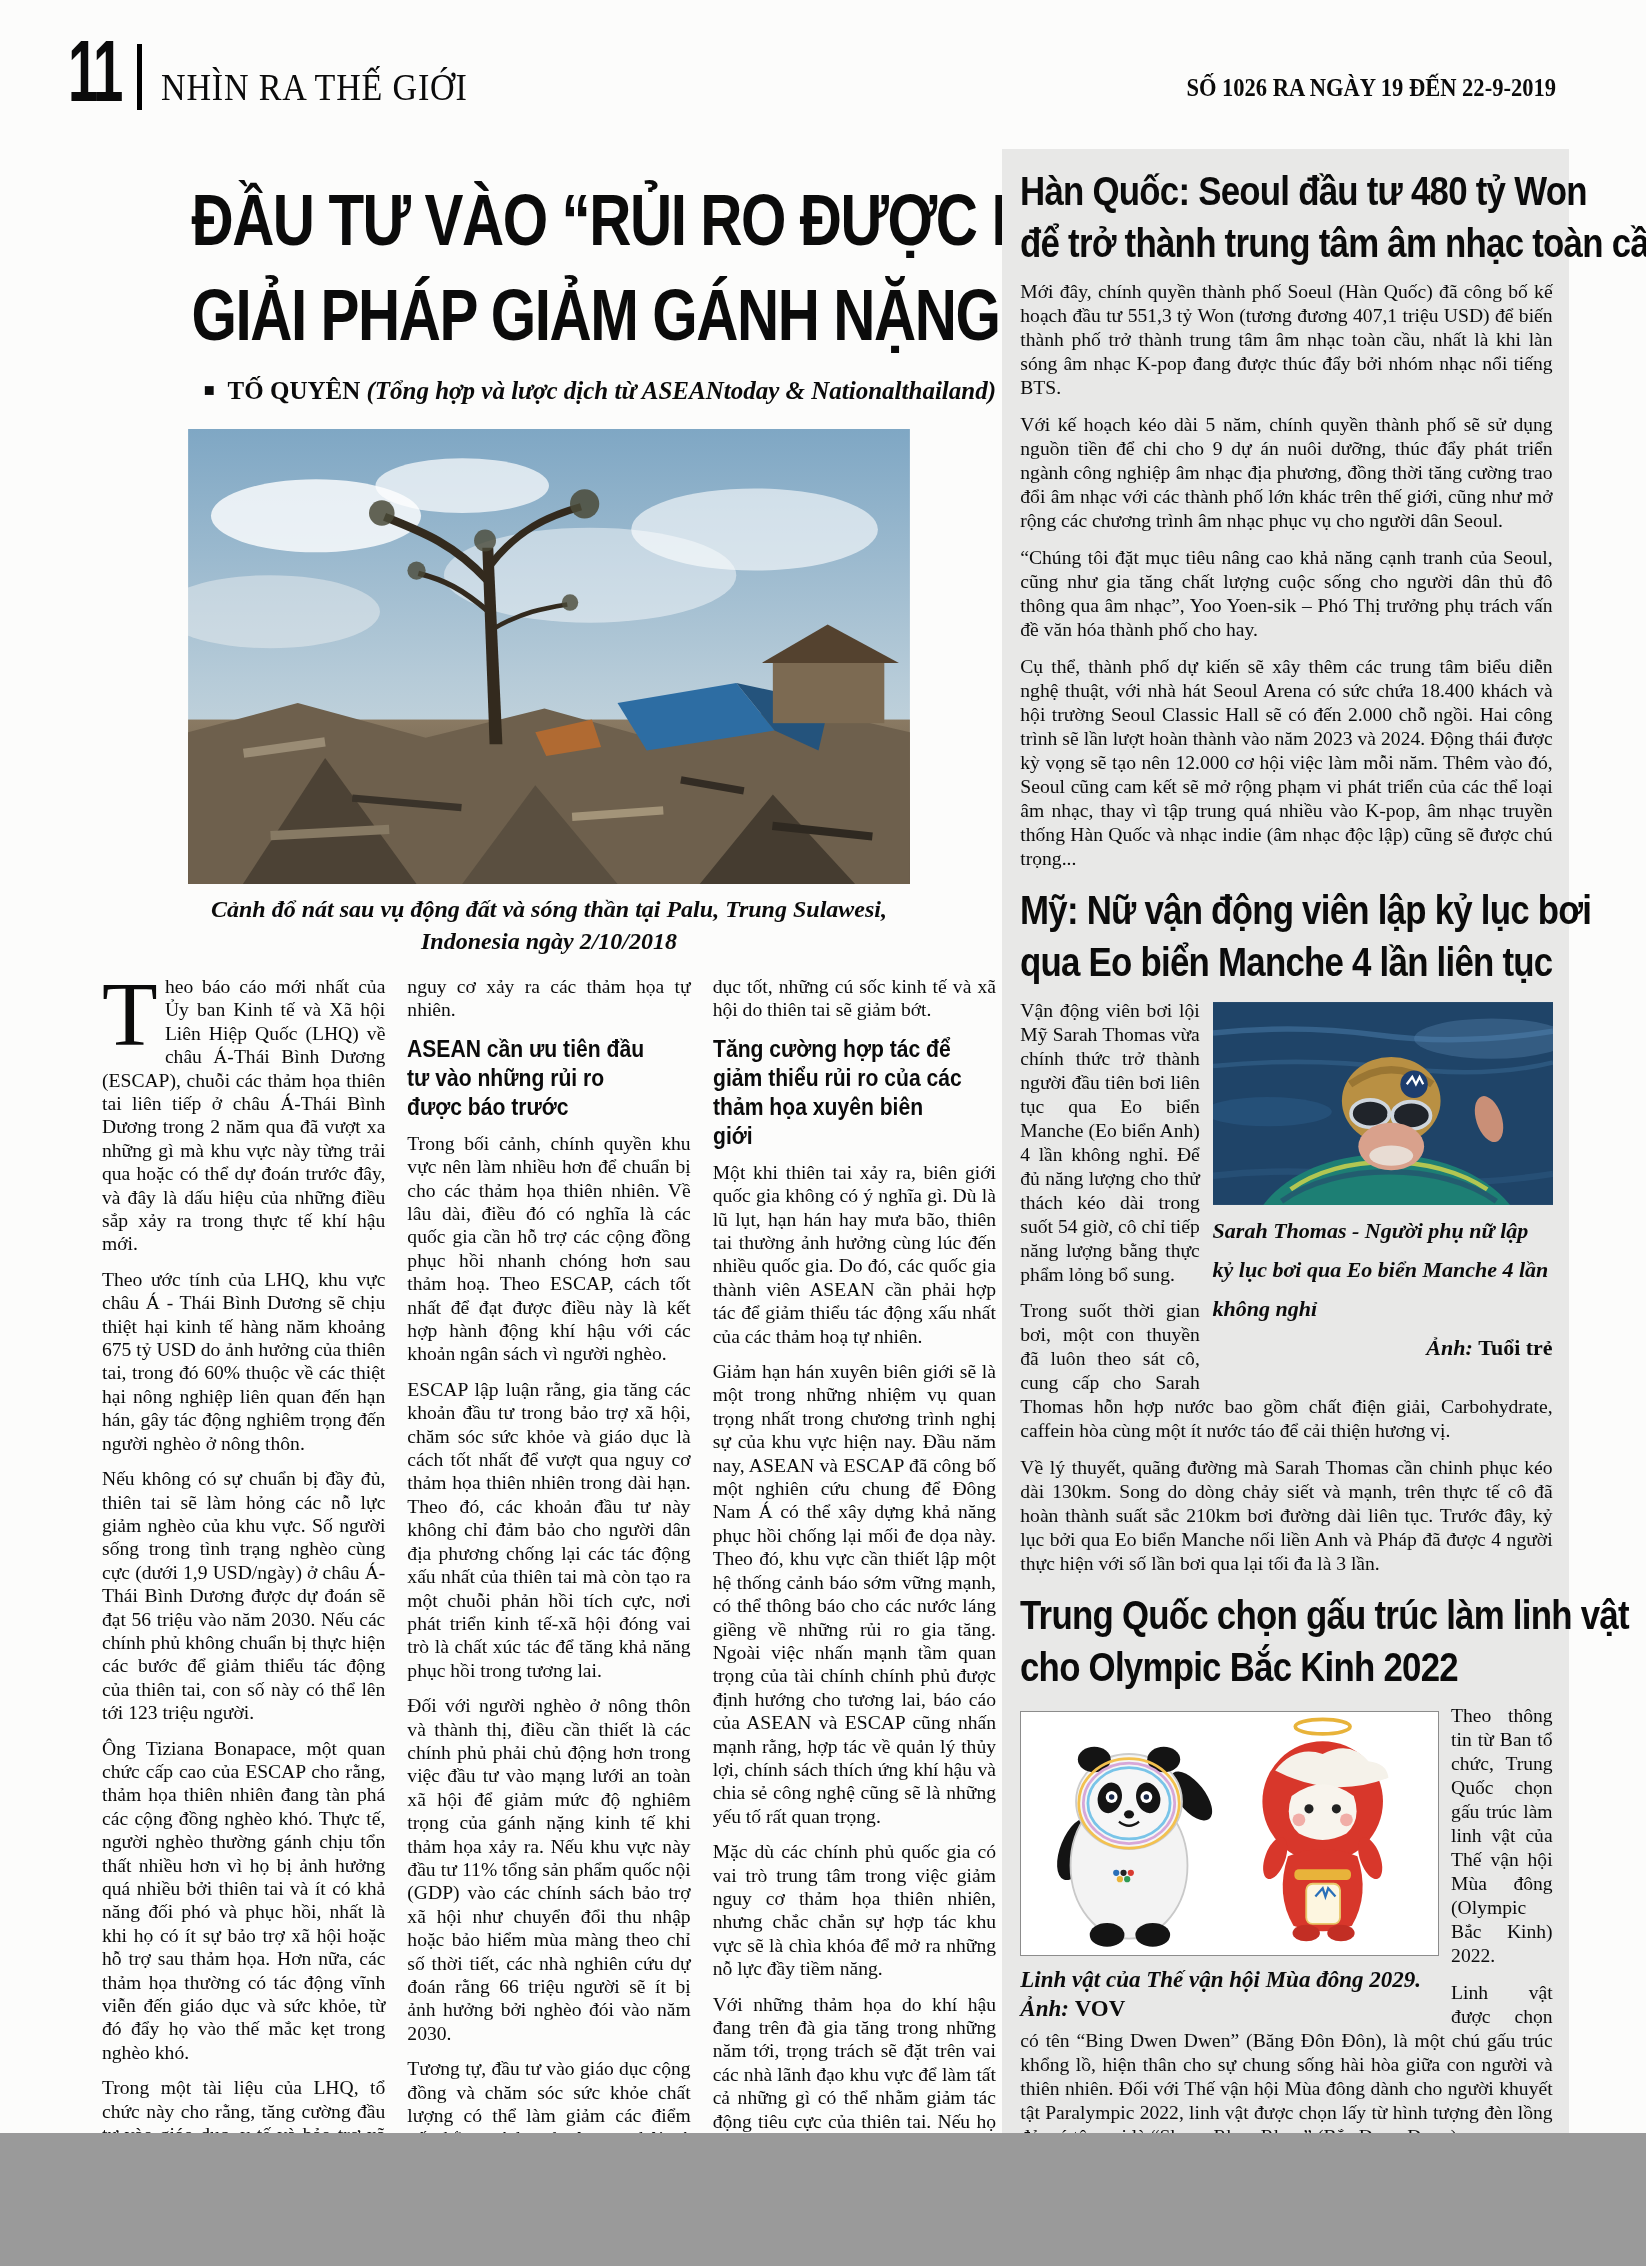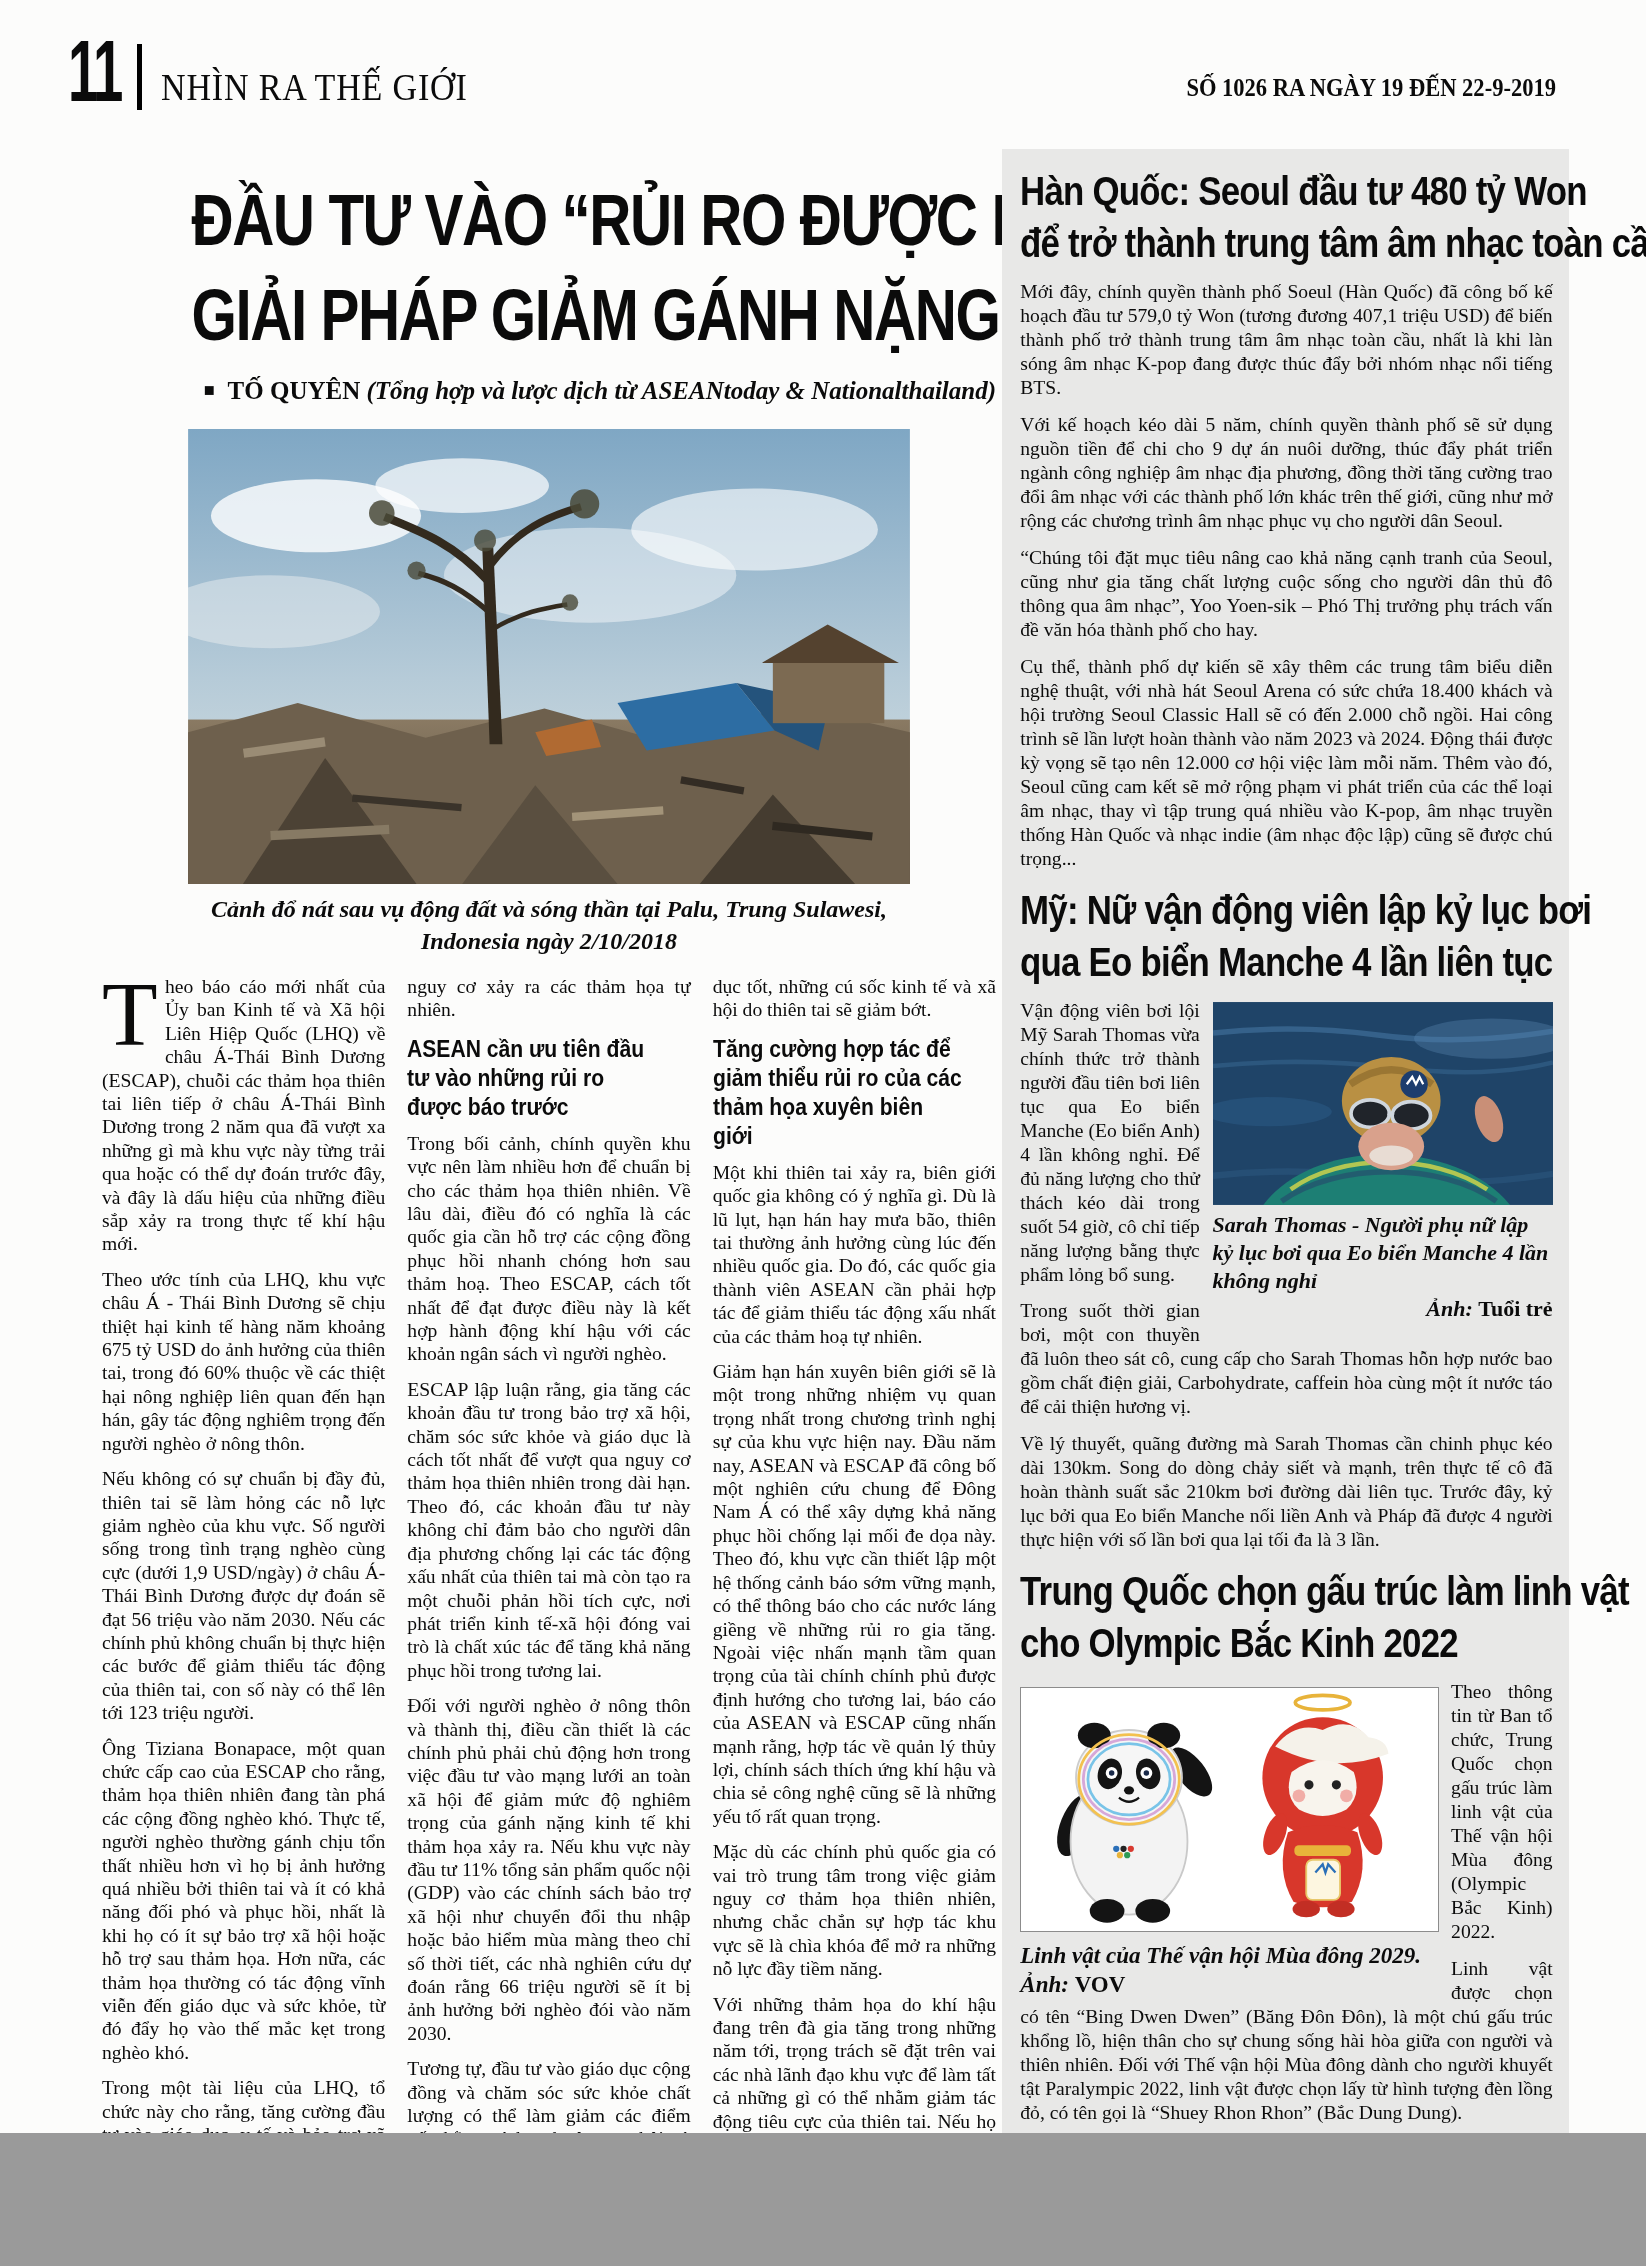--- a/index.html
+++ b/index.html
@@ -38,21 +38,21 @@
   
   .side{position:absolute;left:1002px;top:149px;width:567px;min-height:1983px;background:#e8e8e7;
         box-sizing:border-box;padding:16.4px 16.4px 22px 18.3px;}
   .side-headline{font-family:"Liberation Sans",sans-serif;font-weight:700;margin:0 0 11px;}
   .side-headline .hl-line{display:block;font-size:41px;line-height:52px;letter-spacing:-0.9px;
                           transform:scaleX(.85);transform-origin:left center;white-space:nowrap;}
   .side p{font-size:19.6px;line-height:24px;text-align:justify;margin:0 0 12.8px;}
   .gap-top{margin-top:4px;}
   .swim-figure{float:right;width:340px;margin:3.7px 0 7.3px 12.8px;}
   .swim-photo{display:block;width:340px;height:203px;}
-  .swim-caption{font-size:22px;line-height:28px;font-weight:700;font-style:italic;margin-top:5.5px;}
+  .swim-caption{font-size:22px;line-height:39px;font-weight:700;font-style:italic;margin-top:5.5px;}
   .swim-caption .credit-line{display:block;text-align:right;}
   .mascot-figure{float:left;width:418px;margin:7.3px 12.8px 3.7px 0;}
   .mascot-photo{display:block;width:417px;height:243px;background:#fff;border:0.9px solid #8c8c8c;}
   .mascot-caption{font-size:23px;line-height:29px;font-weight:700;font-style:italic;margin-top:9.1px;}
   .clear{clear:both;}
 </style>
 </head>
 <body>
 
 <div class="page">
@@ -143,21 +143,21 @@
     </div>
   </div>
 
   <div class="side">
 
     <div>
       <div class="side-headline">
         <span class="hl-line">Hàn Quốc: Seoul đầu tư 480 tỷ Won</span>
         <span class="hl-line">để trở thành trung tâm âm nhạc toàn cầu</span>
       </div>
-      <p>Mới đây, chính quyền thành phố Soeul (Hàn Quốc) đã công bố kế hoạch đầu tư 579,0 tỷ Won (tương đương 407,1 triệu USD) để biến thành phố trở thành trung tâm âm nhạc toàn cầu, nhất là khi làn sóng âm nhạc K-pop đang được thúc đẩy bởi nhóm nhạc nổi tiếng BTS.</p>
+      <p>Mới đây, chính quyền thành phố Soeul (Hàn Quốc) đã công bố kế hoạch đầu tư 551,3 tỷ Won (tương đương 407,1 triệu USD) để biến thành phố trở thành trung tâm âm nhạc toàn cầu, nhất là khi làn sóng âm nhạc K-pop đang được thúc đẩy bởi nhóm nhạc nổi tiếng BTS.</p>
       <p>Với kế hoạch kéo dài 5 năm, chính quyền thành phố sẽ sử dụng nguồn tiền để chi cho 9 dự án nuôi dưỡng, thúc đẩy phát triển ngành công nghiệp âm nhạc địa phương, đồng thời tăng cường trao đổi âm nhạc với các thành phố lớn khác trên thế giới, cũng như mở rộng các chương trình âm nhạc phục vụ cho người dân Seoul.</p>
       <p>“Chúng tôi đặt mục tiêu nâng cao khả năng cạnh tranh của Seoul, cũng như gia tăng chất lượng cuộc sống cho người dân thủ đô thông qua âm nhạc”, Yoo Yoen-sik – Phó Thị trưởng phụ trách vấn đề văn hóa thành phố cho hay.</p>
       <p>Cụ thể, thành phố dự kiến sẽ xây thêm các trung tâm biểu diễn nghệ thuật, với nhà hát Seoul Arena có sức chứa 18.400 khách và hội trường Seoul Classic Hall sẽ có đến 2.000 chỗ ngồi. Hai công trình sẽ lần lượt hoàn thành vào năm 2023 và 2024. Động thái được kỳ vọng sẽ tạo nên 12.000 cơ hội việc làm mỗi năm. Thêm vào đó, Seoul cũng cam kết sẽ mở rộng phạm vi phát triển của các thể loại âm nhạc, thay vì tập trung quá nhiều vào K-pop, âm nhạc truyền thống Hàn Quốc và nhạc indie (âm nhạc độc lập) cũng sẽ được chú trọng...</p>
     </div>
 
     <div class="gap-top">
       <div class="side-headline">
         <span class="hl-line">Mỹ: Nữ vận động viên lập kỷ lục bơi</span>
         <span class="hl-line">qua Eo biển Manche 4 lần liên tục</span>
       </div>

